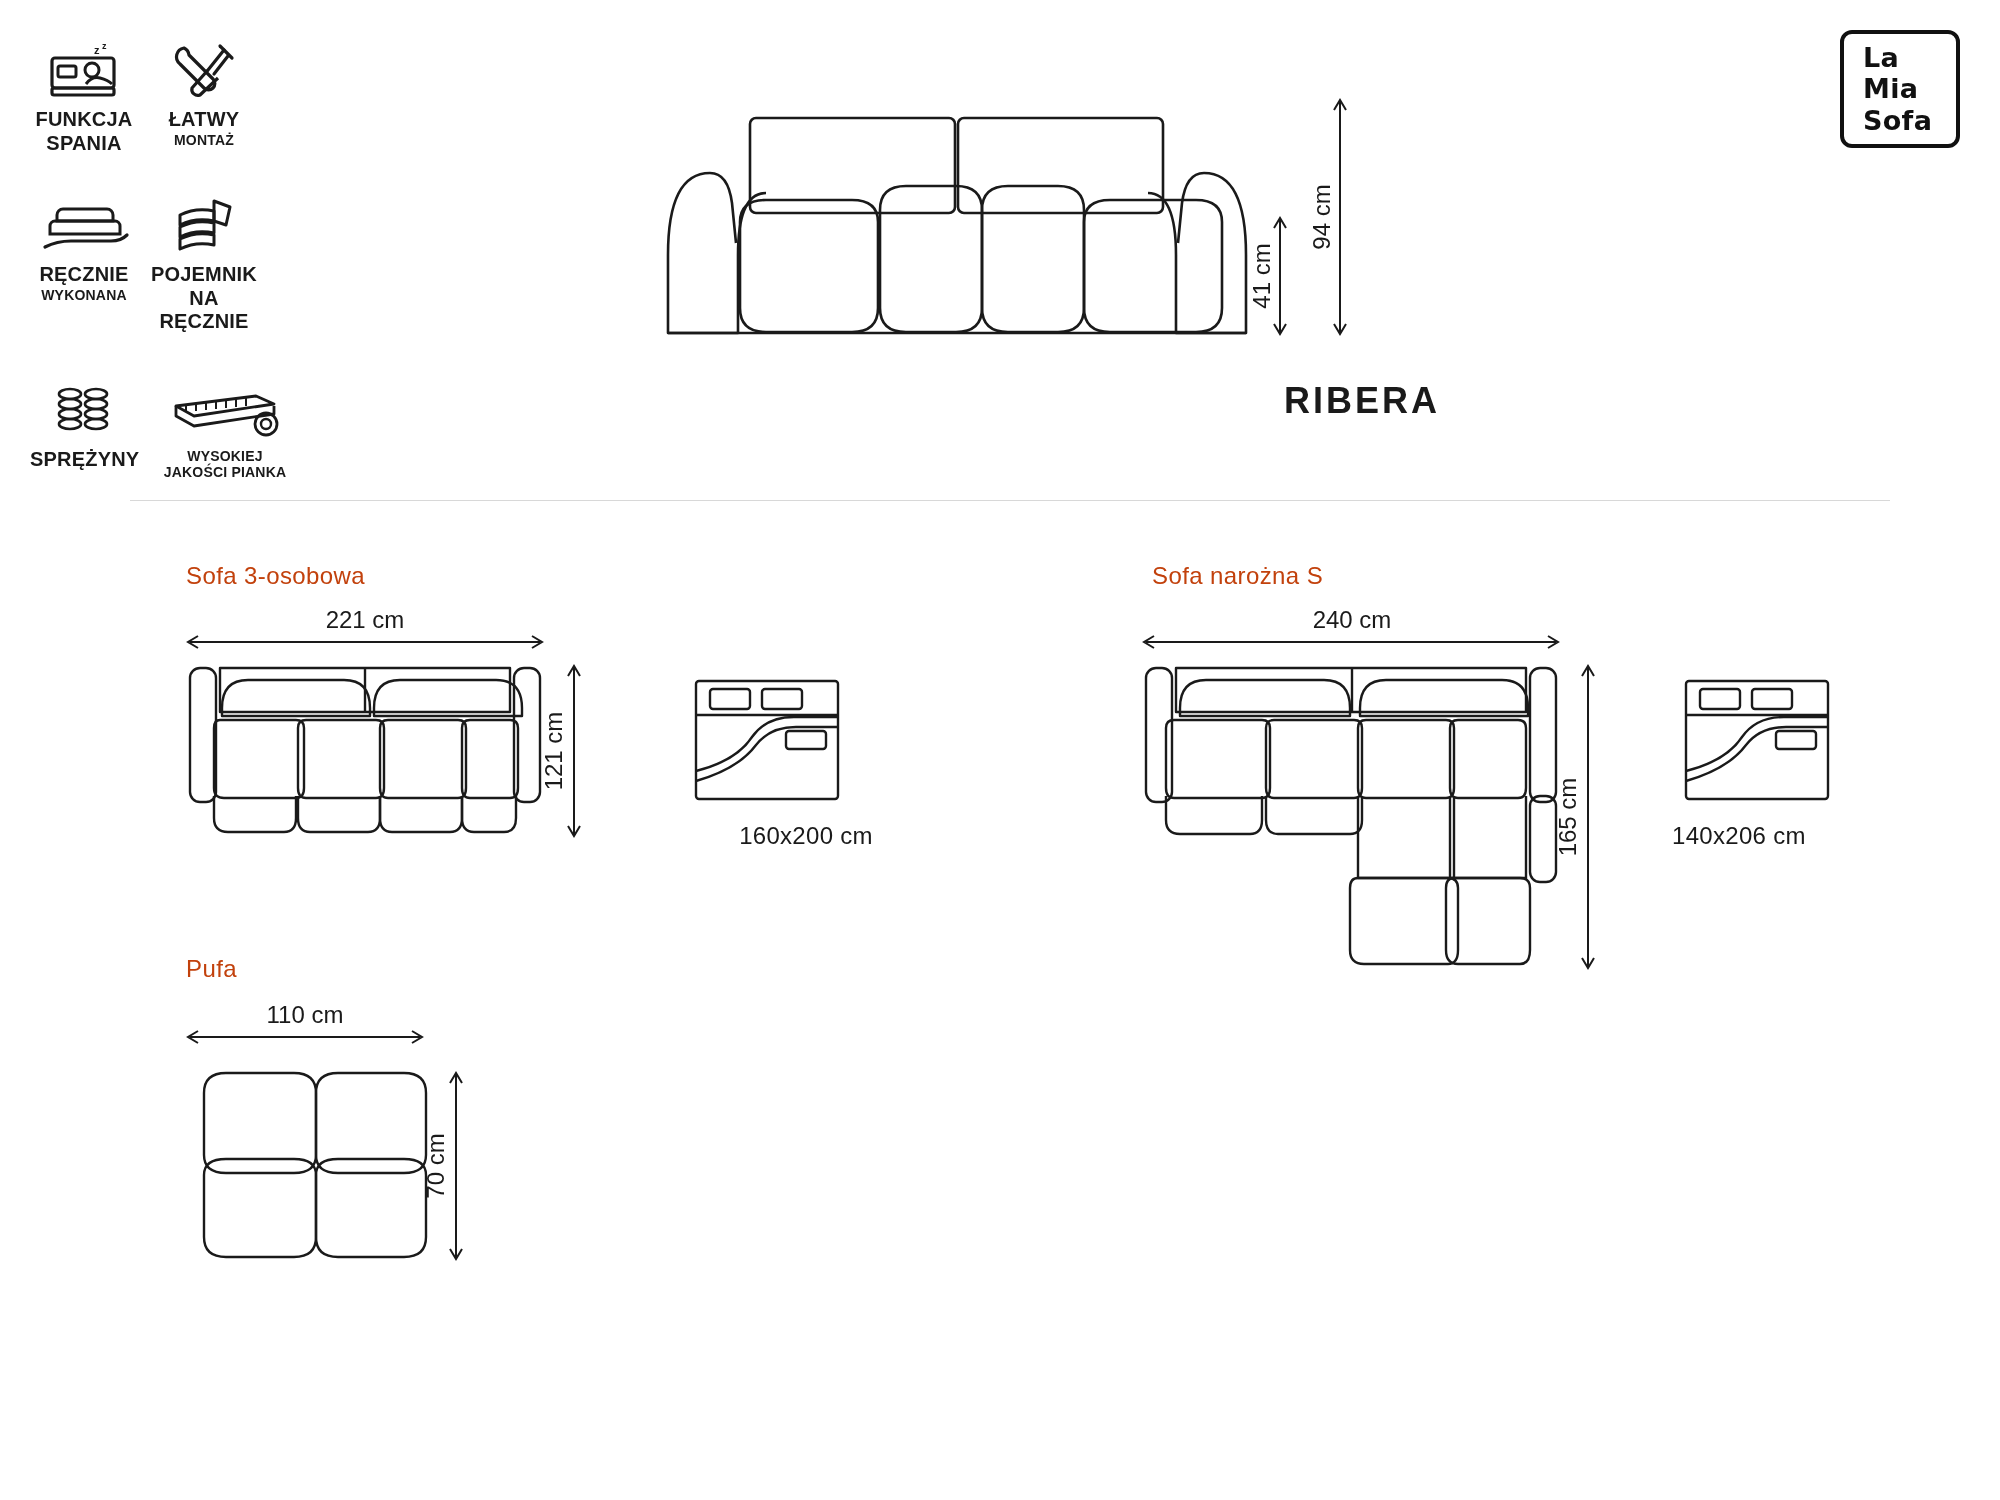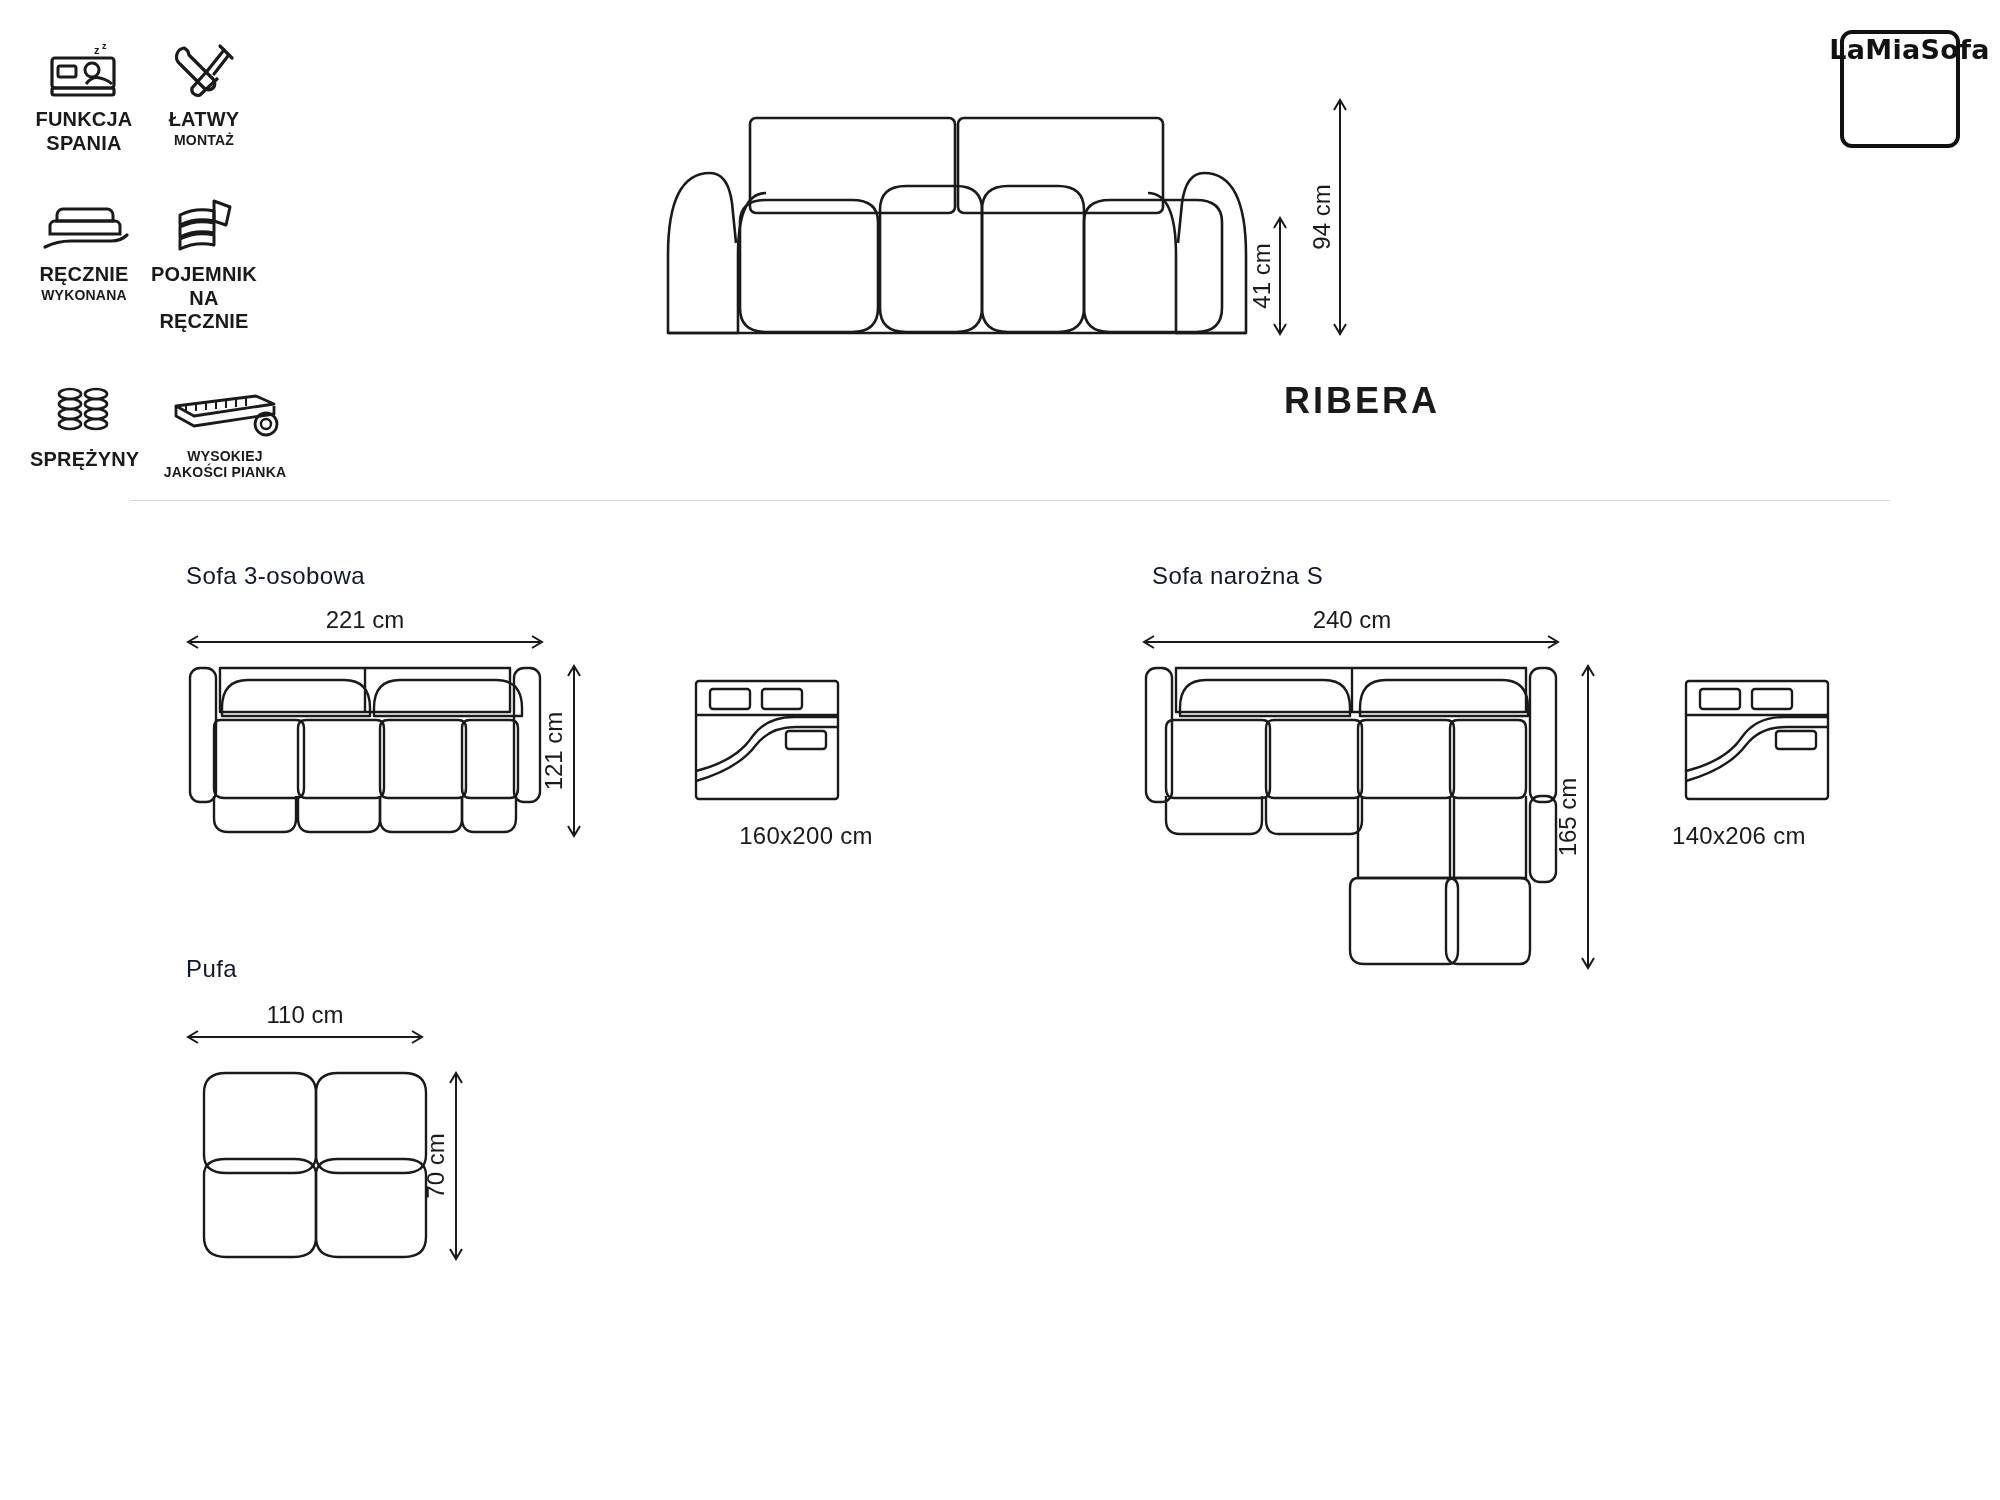--- a/index.html
+++ b/index.html
@@ -70,20 +70,21 @@
   .logo {
     position: absolute;
     right: 40px;
     top: 30px;
     width: 120px;
     height: 118px;
     border: 4px solid #111;
     border-radius: 12px;
     box-sizing: border-box;
     display: flex;
+    flex-direction: column;
     justify-content: center;
     padding-left: 19px;
   }
   .logo span {
     font-family: "DejaVu Sans", sans-serif;
     font-weight: 700;
     font-size: 27px;
     line-height: 1.16;
     letter-spacing: .3px;
     color: #111;
@@ -116,21 +117,21 @@
     top: 500px;
     width: 1760px;
     height: 1px;
     background: #d8d8d8;
   }
 
   
   .sec-label {
     position: absolute;
     font-size: 24px;
-    color: #0f172a;
+    color: #c2410c;
     letter-spacing: .4px;
   }
   .bed-label {
     position: absolute;
     font-size: 24px;
     color: #1a1a1a;
     letter-spacing: .3px;
     white-space: nowrap;
   }
   svg { display: block; overflow: visible; }

